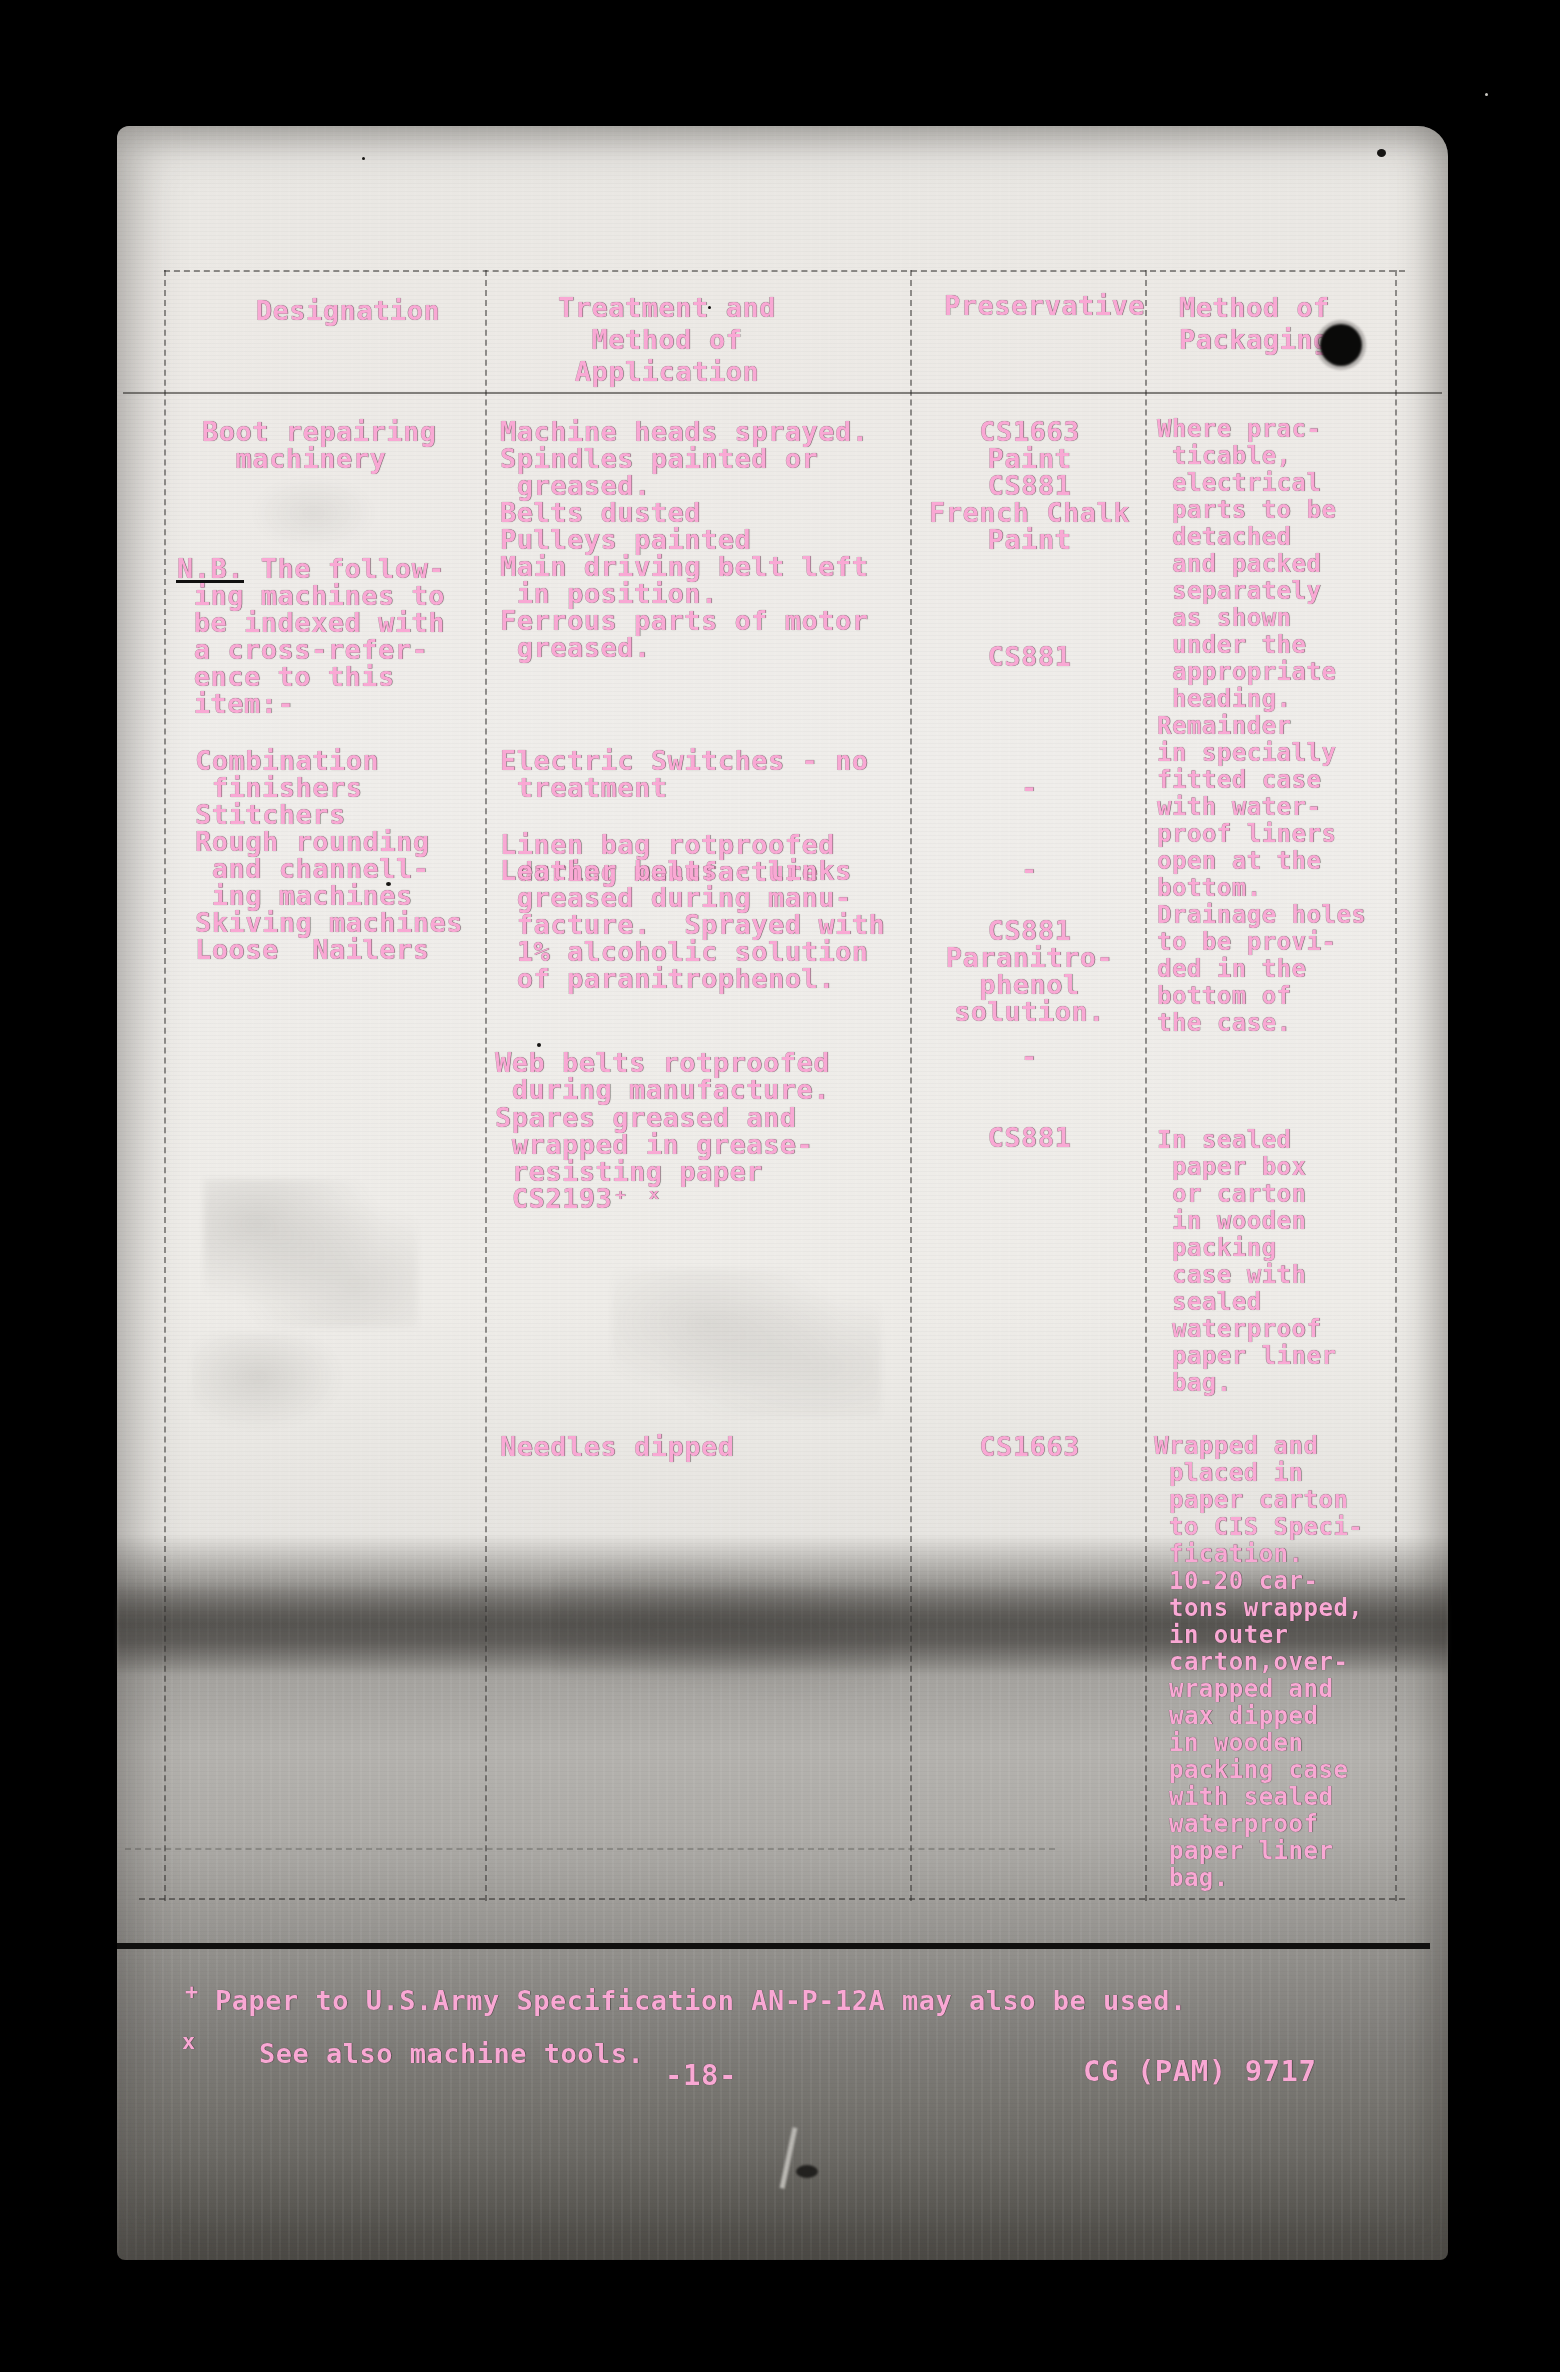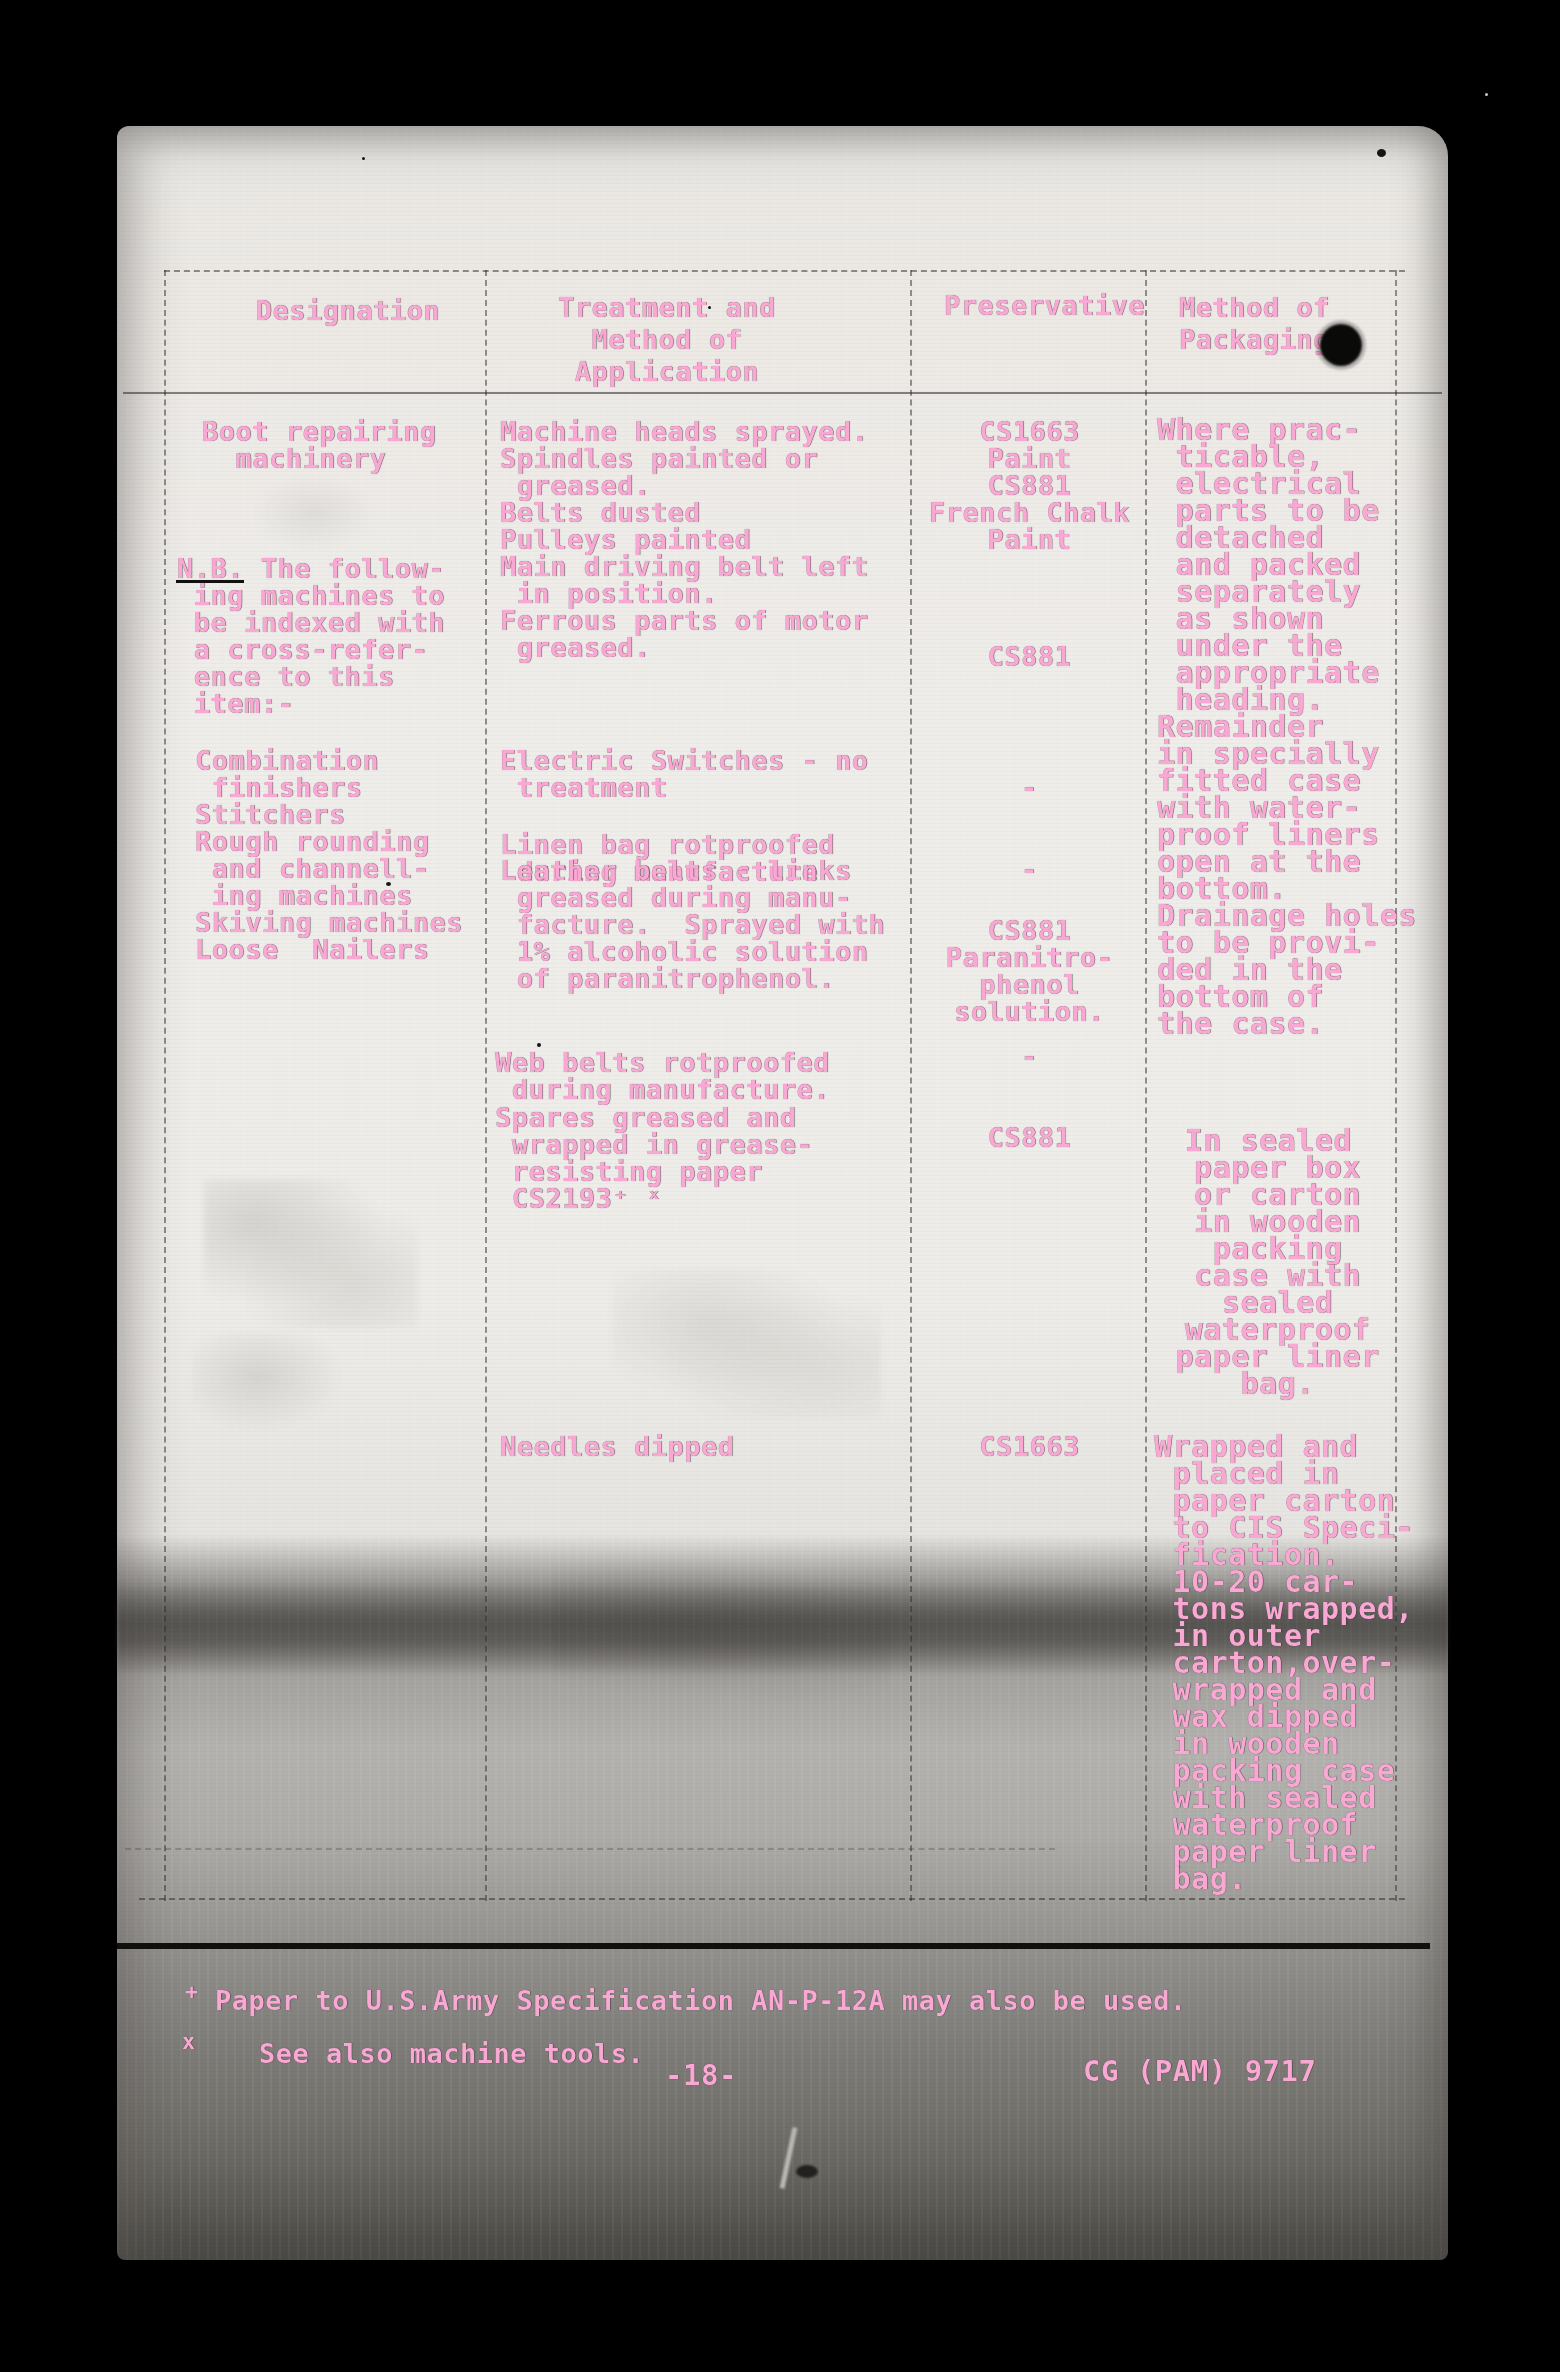--- a/index.html
+++ b/index.html
@@ -15,21 +15,21 @@
         #8e8c88 68.6%, #6f6d69 70.2%, #a4a29e 72.6%,
         #b4b2ae 76%, #aeaca8 80%, #9d9b97 83.4%,
         #8b8985 87%, #7e7c78 90%, #76746f 92.5%,
         #6b6964 95%, #5b5954 97.5%, #4c4a46 100%);
     border-radius:12px 30px 8px 8px;
     box-shadow: inset 22px 14px 46px rgba(88,86,82,.34),
                 inset -16px -8px 38px rgba(70,68,64,.38);}
   .tw{position:absolute;font-weight:bold;font-size:27px;line-height:27px;
       letter-spacing:0.5px;color:#f9a8d4;white-space:pre;
       filter:blur(0.4px);text-shadow:0.4px 0.4px 0.7px rgba(25,24,22,.7), -0.3px 0 rgba(30,29,27,.35);}
-  .c4{font-size:30px;}
+  .c4{font-size:24px;}
   .ctr{text-align:center;}
   .vline{position:absolute;width:0;border-left:2px dashed rgba(48,46,43,.5);filter:blur(0.3px);}
   .hline{position:absolute;height:0;border-top:2px dashed rgba(42,40,37,.5);filter:blur(0.3px);}
   .solidline{position:absolute;background:#11100f;filter:blur(0.6px);}
   .punch{position:absolute;border-radius:50%;background:#0a0a09;filter:blur(0.8px);}
   .speck{position:absolute;border-radius:50%;background:#161513;}
   .smudge{position:absolute;filter:blur(3px);opacity:.55;}
   .band{position:absolute;left:117px;width:1331px;
         background:linear-gradient(180deg, transparent 0%, rgba(44,42,39,.34) 32%,
                    rgba(44,42,39,.4) 62%, transparent 100%);filter:blur(2px);}
@@ -138,21 +138,21 @@
 fitted case
 with water-
 proof liners
 open at the
 bottom.
 Drainage holes
 to be provi-
 ded in the
 bottom of
 the case.</div>
-<div class="tw c4" style="left:1157px;top:1127px;text-align:center;">In sealed
+<div class="tw c4" style="left:1157px;top:1127px;">In sealed
  paper box
  or carton
  in wooden
  packing
  case with
  sealed
  waterproof
  paper liner
  bag.</div>
 <div class="tw c4" style="left:1154px;top:1433px;">Wrapped and

